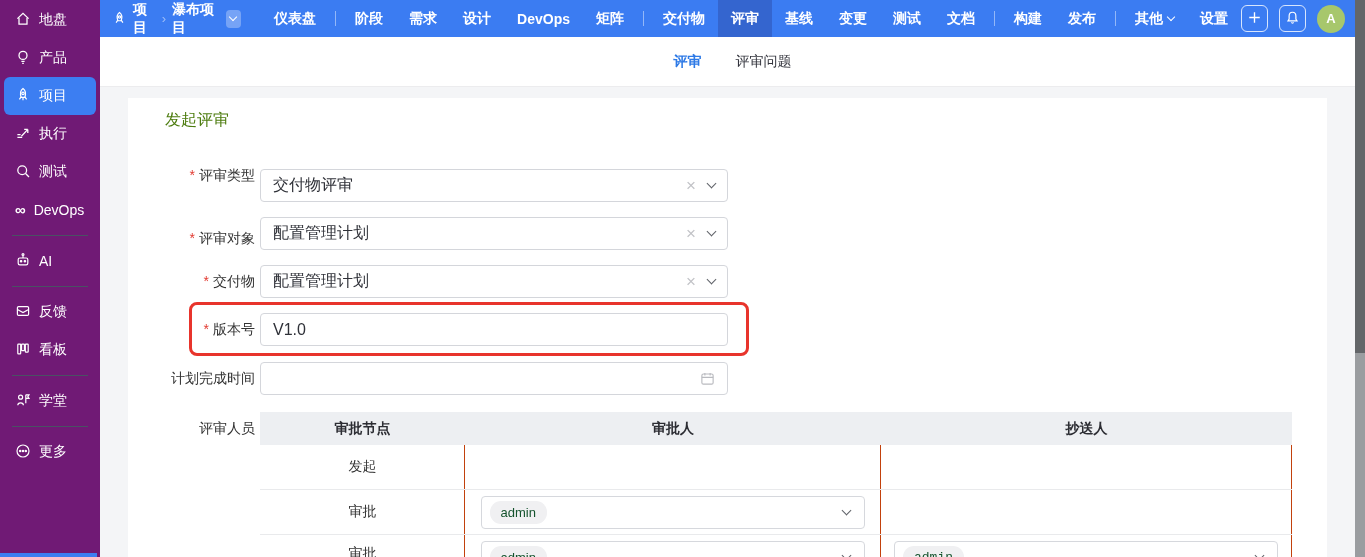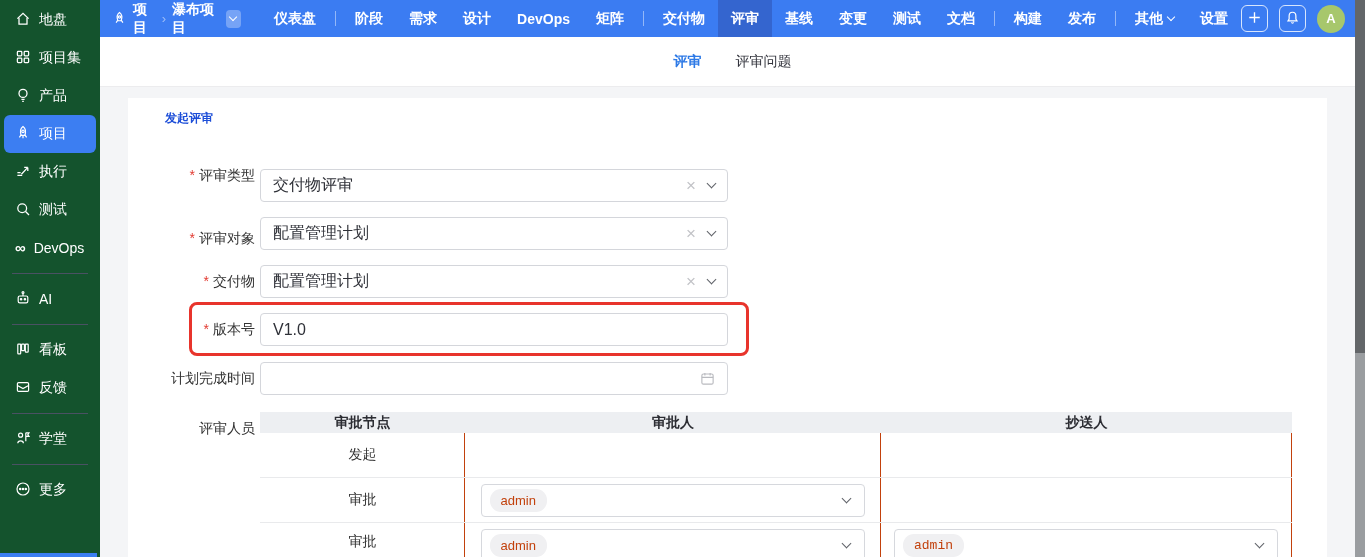--- a/index.html
+++ b/index.html
@@ -1,20 +1,20 @@
 <!DOCTYPE html>
 <html><head>
 <meta charset="utf-8">
 <style>
   * { margin:0; padding:0; box-sizing:border-box; }
   html,body { width:1365px; height:557px; overflow:hidden; }
   body { font-family:"Liberation Sans","DejaVu Sans",sans-serif; font-size:14px; color:#333; background:#f4f5f7; position:relative; }
 
   
-  .sidebar { position:absolute; left:0; top:0; width:100px; height:557px; background:#14532d; z-index:5; }
+  .sidebar { position:absolute; left:0; top:0; width:100px; height:557px; background:#701a75; z-index:5; }
   .side-item { display:flex; align-items:center; gap:8px; height:38px; margin:0 4px; padding-left:11px; color:#fff; border-radius:6px; cursor:pointer; }
   .side-item svg { flex:0 0 auto; }
   .side-item .lbl { font-size:14px; white-space:nowrap; }
   .side-item.active { background:#3c7ef2; }
   .side-div { height:1px; background:#4a5163; margin:6px 12px; }
   .side-bottom-accent { position:absolute; left:0; bottom:0; width:97px; height:4px; background:#3c7ef2; }
 
   
   .navbar { position:absolute; left:100px; top:0; right:0; height:37px; background:#3b7cf2; display:flex; align-items:center; color:#fff; padding:0 6px 0 12px; z-index:4; }
   .crumb { display:flex; align-items:center; gap:6px; font-weight:700; }
@@ -30,44 +30,44 @@
   .avatar { width:28px; height:28px; border-radius:50%; background:#a7c76c; color:#fff; font-weight:700; font-size:13px; display:flex; align-items:center; justify-content:center; cursor:pointer; }
 
   
   .tabbar { position:absolute; left:100px; top:37px; right:0; height:50px; background:#fff; display:flex; align-items:center; justify-content:center; gap:34px; border-bottom:1px solid #ececee; z-index:3; }
   .tab { font-size:14px; color:#33343d; cursor:pointer; }
   .tab.active { color:#2e7ae6; font-weight:700; }
 
   
   .content { position:absolute; left:100px; top:87px; right:0; bottom:0; background:#f4f5f7; }
   .card { position:absolute; left:28px; top:11px; width:1199px; height:459px; background:#fff; }
-  .card-title { position:absolute; left:37px; top:12px; font-size:12px; font-weight:700; color:#1d4ed8; }
+  .card-title { position:absolute; left:37px; top:12px; font-size:16px; font-weight:400; color:#4d7c0f; }
 
   .f-label { position:absolute; left:0; width:127px; text-align:right; line-height:33px; font-size:14px; color:#333; white-space:nowrap; }
   .req { color:#e23b32; margin-right:4px; }
   .f-ctl { position:absolute; left:132px; width:468px; height:33px; border:1px solid #d4d6db; border-radius:4px; background:#fff; display:flex; align-items:center; padding:0 12px; color:#2f3138; cursor:pointer; }
   .f-ctl .val { flex:1; font-size:16px; }
   .clear-x { color:#c2c3c7; font-size:17px; line-height:1; margin-right:12px; }
   .dn { width:7px; height:7px; border-right:1.6px solid #5f6268; border-bottom:1.6px solid #5f6268; transform:rotate(45deg); margin-top:-4px; }
   .hl-box { position:absolute; left:61px; top:204px; width:560px; height:54px; border:3px solid #e8342c; border-radius:8px; pointer-events:none; z-index:2; }
 
   
   .rv-table { position:absolute; left:132px; top:314px; width:1032px; }
-  .rv-head { display:flex; height:21px; background:#edeff2; }
+  .rv-head { display:flex; height:33px; background:#edeff2; }
   .rv-head .c { display:flex; align-items:center; justify-content:center; font-weight:700; color:#2c2d33; }
   .rv-row { display:flex; border-bottom:1px solid #e9eaec; background:#fff; }
   .rv-row .c { display:flex; align-items:center; justify-content:center; border-right:1px solid #c2410c; }
   .rv-row .c:first-child { border-left:1px solid #fff; }
   .c.w1 { width:205px; } .c.w2 { width:416px; } .c.w3 { width:411px;font-family:Liberation Mono, monospace; }
   .rv-row.h1 { height:45px; }
   .rv-row.h3 { height:60px; align-items:flex-start; }
   .rv-row.h3 .c { align-items:flex-start; height:100%; }
   .rv-row.h3 .node-lbl { padding-top:10px; }
   .cell-select { width:384px; height:33px; border:1px solid #d6d8dd; border-radius:4px; display:flex; align-items:center; padding:0 14px 0 8px; cursor:pointer; background:#fff; }
-  .cell-select .pill { background:#f0f0f2; border-radius:11px; padding:4px 11px; font-size:13px; color:#c2410c; }
+  .cell-select .pill { background:#f0f0f2; border-radius:11px; padding:4px 11px; font-size:13px; color:#14532d; }
   .cell-select .dn { margin-left:auto; }
   .rv-row.h3 .cell-select { margin-top:6px; }
   .rv-row.h3 .cell-select .pill { margin-top:0; }
 
   
   .scrollbar { position:absolute; right:0; top:0; width:10px; height:557px; z-index:10; }
   .sb-thumb { position:absolute; top:0; left:0; width:10px; height:353px; background:#636669; }
   .sb-track { position:absolute; top:353px; left:0; width:10px; height:204px; background:#9a9da0; }
 </style>
 </head>
@@ -77,29 +77,20 @@
   <div style="height:1px"></div>
   <div class="side-item">
     <span><svg width="16" height="16" viewBox="0 0 20 20" fill="none" stroke="#fff" stroke-width="1.6">
           <path d="M3 9.5 L10 3 L17 9.5"></path>
           <path d="M5 8.5 V16.5 H15 V8.5"></path>
         </svg></span>
     <span class="lbl">地盘</span>
   </div>
   <div class="side-item">
     <span><svg width="16" height="16" viewBox="0 0 20 20" fill="none" stroke="#fff" stroke-width="1.6">
-          <rect x="3" y="3" width="5.5" height="5.5" rx="1"></rect>
-          <rect x="11.5" y="3" width="5.5" height="5.5" rx="1"></rect>
-          <rect x="3" y="11.5" width="5.5" height="5.5" rx="1"></rect>
-          <rect x="11.5" y="11.5" width="5.5" height="5.5" rx="1"></rect>
-        </svg></span>
-    <span class="lbl">项目集</span>
-  </div>
-  <div class="side-item">
-    <span><svg width="16" height="16" viewBox="0 0 20 20" fill="none" stroke="#fff" stroke-width="1.6">
           <circle cx="10" cy="8" r="5"></circle>
           <path d="M8 15.5 H12 M9 18 H11"></path>
         </svg></span>
     <span class="lbl">产品</span>
   </div>
   <div class="side-item active">
     <span><svg width="16" height="16" viewBox="0 0 20 20" fill="none" stroke="#fff" stroke-width="1.5">
           <path d="M10 2 C13 4.2 13.8 8.5 12.2 13 H7.8 C6.2 8.5 7 4.2 10 2 Z"></path>
           <circle cx="10" cy="8" r="1.5"></circle>
           <path d="M7.8 12 L5.5 15.5 M12.2 12 L14.5 15.5 M10 13 V16.5"></path>
@@ -131,32 +122,32 @@
           <path d="M10 4.5 V7.5"></path>
           <circle cx="10" cy="3.2" r="1.2"></circle>
           <circle cx="7.6" cy="11.5" r="0.9" fill="#fff"></circle>
           <circle cx="12.4" cy="11.5" r="0.9" fill="#fff"></circle>
         </svg></span>
     <span class="lbl">AI</span>
   </div>
   <div class="side-div"></div>
   <div class="side-item">
     <span><svg width="16" height="16" viewBox="0 0 20 20" fill="none" stroke="#fff" stroke-width="1.5">
+          <rect x="3" y="4.5" width="14" height="11" rx="1.5"></rect>
+          <path d="M3 8 L10 12 L17 8"></path>
+        </svg></span>
+    <span class="lbl">反馈</span>
+  </div>
+  <div class="side-item">
+    <span><svg width="16" height="16" viewBox="0 0 20 20" fill="none" stroke="#fff" stroke-width="1.5">
           <rect x="3.5" y="4" width="3.6" height="12" rx="0.8"></rect>
           <rect x="8.2" y="4" width="3.6" height="8" rx="0.8"></rect>
           <rect x="12.9" y="4" width="3.6" height="10" rx="0.8"></rect>
         </svg></span>
     <span class="lbl">看板</span>
-  </div>
-  <div class="side-item">
-    <span><svg width="16" height="16" viewBox="0 0 20 20" fill="none" stroke="#fff" stroke-width="1.5">
-          <rect x="3" y="4.5" width="14" height="11" rx="1.5"></rect>
-          <path d="M3 8 L10 12 L17 8"></path>
-        </svg></span>
-    <span class="lbl">反馈</span>
   </div>
   <div class="side-div"></div>
   <div class="side-item">
     <span><svg width="16" height="16" viewBox="0 0 20 20" fill="none" stroke="#fff" stroke-width="1.5">
           <circle cx="7" cy="6.5" r="2.5"></circle>
           <path d="M3.5 16.5 C3.5 12.5 10.5 12.5 10.5 16.5"></path>
           <path d="M13.5 3.5 V14 M13.5 3.5 H17.5 L16 5.8 L17.5 8 H13.5"></path>
         </svg></span>
     <span class="lbl">学堂</span>
   </div>

